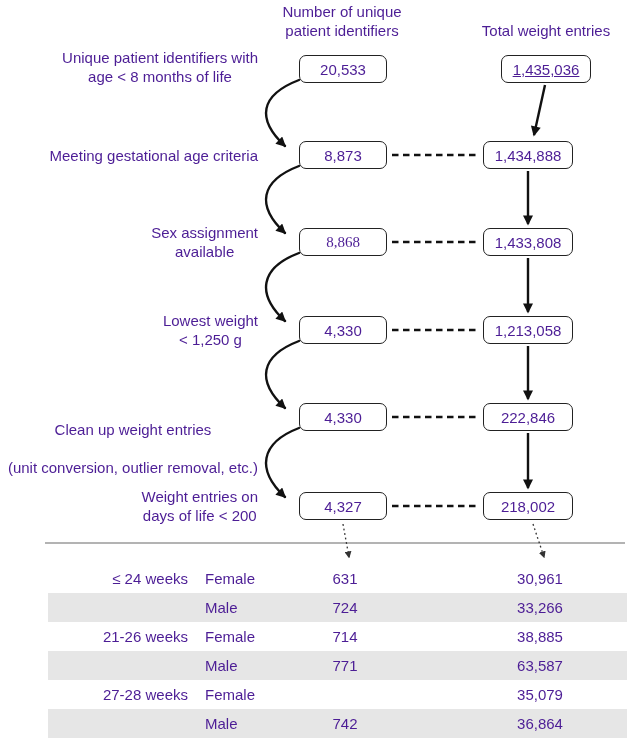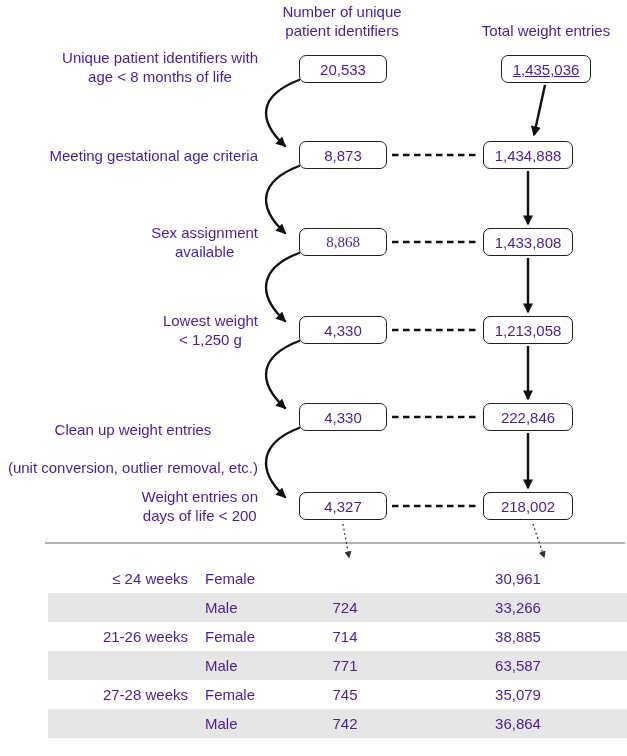--- a/index.html
+++ b/index.html
@@ -13,21 +13,21 @@
   .lbox{left:299px;width:88px;}
   .rbox{width:90px;}
   svg.layer{position:absolute;left:0;top:0;}
   .stable{position:absolute;top:564px;left:0;width:627px;}
   .trow{position:relative;height:29px;font-size:15px;}
   .trow .bg{position:absolute;left:48px;right:0;top:0;bottom:0;background:#e6e6e6;}
   .cell{position:absolute;top:0;height:29px;line-height:29px;}
   .c-group{left:0;width:148px;text-align:right;margin-left:40px;}
   .c-sex{left:205px;width:80px;text-align:left;}
   .c-pat{left:300px;width:90px;text-align:center;}
-  .c-wt{left:468px;width:100px;text-align:center;}
+  .c-wt{left:490px;width:100px;text-align:center;}
 </style>
 </head>
 <body>
 
 <div class="canvas">
 
   <svg class="layer" width="627" height="756">
     <defs>
       <marker id="ah" viewBox="0 0 10 10" markerWidth="11" markerHeight="10" refX="8.5" refY="5" orient="auto" markerUnits="userSpaceOnUse">
           <path d="M0,0 L10,5 L0,10 z" fill="#111"></path>
@@ -90,20 +90,21 @@
   <div class="box rbox" style="top:141px;left:483px;">1,434,888</div>
   <div class="box rbox" style="top:228px;left:483px;">1,433,808</div>
   <div class="box rbox" style="top:316px;left:483px;">1,213,058</div>
   <div class="box rbox" style="top:403px;left:483px;">222,846</div>
   <div class="box rbox" style="top:492px;left:483px;">218,002</div>
 
   <div class="stable">
     <div class="trow">
       <div class="cell c-group">≤ 24 weeks</div>
       <div class="cell c-sex">Female</div>
+      <div class="cell c-pat">631</div>
       <div class="cell c-wt">30,961</div>
     </div>
     <div class="trow">
       <div class="bg"></div>
       <div class="cell c-group"></div>
       <div class="cell c-sex">Male</div>
       <div class="cell c-pat">724</div>
       <div class="cell c-wt">33,266</div>
     </div>
     <div class="trow">
@@ -115,21 +116,20 @@
     <div class="trow">
       <div class="bg"></div>
       <div class="cell c-group"></div>
       <div class="cell c-sex">Male</div>
       <div class="cell c-pat">771</div>
       <div class="cell c-wt">63,587</div>
     </div>
     <div class="trow">
       <div class="cell c-group">27-28 weeks</div>
       <div class="cell c-sex">Female</div>
-      <div class="cell c-pat">745</div>
       <div class="cell c-wt">35,079</div>
     </div>
     <div class="trow">
       <div class="bg"></div>
       <div class="cell c-group"></div>
       <div class="cell c-sex">Male</div>
       <div class="cell c-pat">742</div>
       <div class="cell c-wt">36,864</div>
     </div>
   </div>

